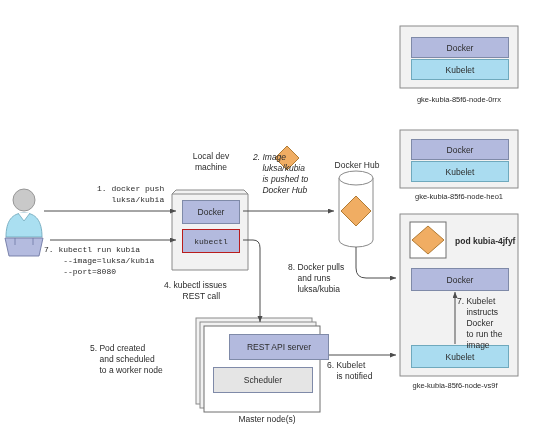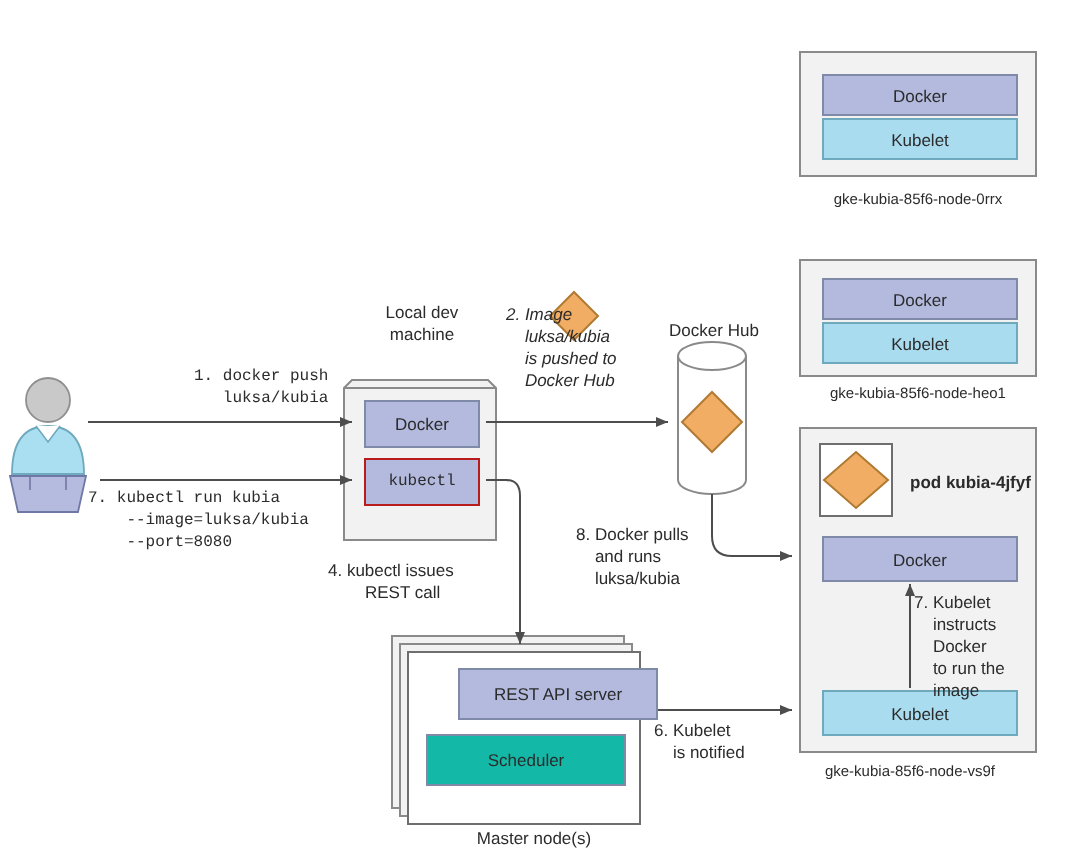--- a/index.html
+++ b/index.html
@@ -95,21 +95,21 @@
   <div class="lbl c" style="left:180px;top:151px;width:62px;text-align:center;">Local dev</div>
   <div class="lbl c" style="left:180px;top:162px;width:62px;text-align:center;">machine</div>
 
   <div class="lbl c" style="left:326px;top:160px;width:62px;text-align:center;">Docker Hub</div>
 
   <div style="position:absolute;left:229px;top:334px;width:98px;height:24px;
               background:#b3bade;border:1px solid #7f8aa8;">
     <div class="boxtext">REST API server</div>
   </div>
   <div style="position:absolute;left:213px;top:367px;width:98px;height:24px;
-              background:#14b8a6;border:1px solid #7f8aa8;">
+              background:#e5e5e5;border:1px solid #7f8aa8;">
     <div class="boxtext">Scheduler</div>
   </div>
   <div class="lbl c" style="left:214px;top:414px;width:106px;text-align:center;">Master node(s)</div>
 
   <div style="position:absolute;left:411px;top:37px;width:96px;height:19px;
               background:#b3bade;border:1px solid #7f8aa8;">
     <div class="boxtext">Docker</div>
   </div>
   <div style="position:absolute;left:411px;top:59px;width:96px;height:19px;
               background:#aadcf0;border:1px solid #6fa9bd;">
@@ -142,20 +142,23 @@
    luksa/kubia</div>
   <div class="lbl" style="left:253px;top:152px;font-style:italic;">2. Image
     luksa/kubia
     is pushed to
     Docker Hub</div>
   <div class="lbl mono" style="left:44px;top:244px;">7. kubectl run kubia
     --image=luksa/kubia
     --port=8080</div>
   <div class="lbl" style="left:164px;top:280px;text-align:center;">4. kubectl issues
      REST call</div>
+  <div class="lbl" style="left:90px;top:343px;">5. Pod created
+    and scheduled
+    to a worker node</div>
   <div class="lbl" style="left:327px;top:360px;">6. Kubelet
     is notified</div>
   <div class="lbl" style="left:457px;top:296px;">7. Kubelet
     instructs
     Docker
     to run the
     image</div>
   <div class="lbl" style="left:288px;top:262px;">8. Docker pulls
     and runs
     luksa/kubia</div>

